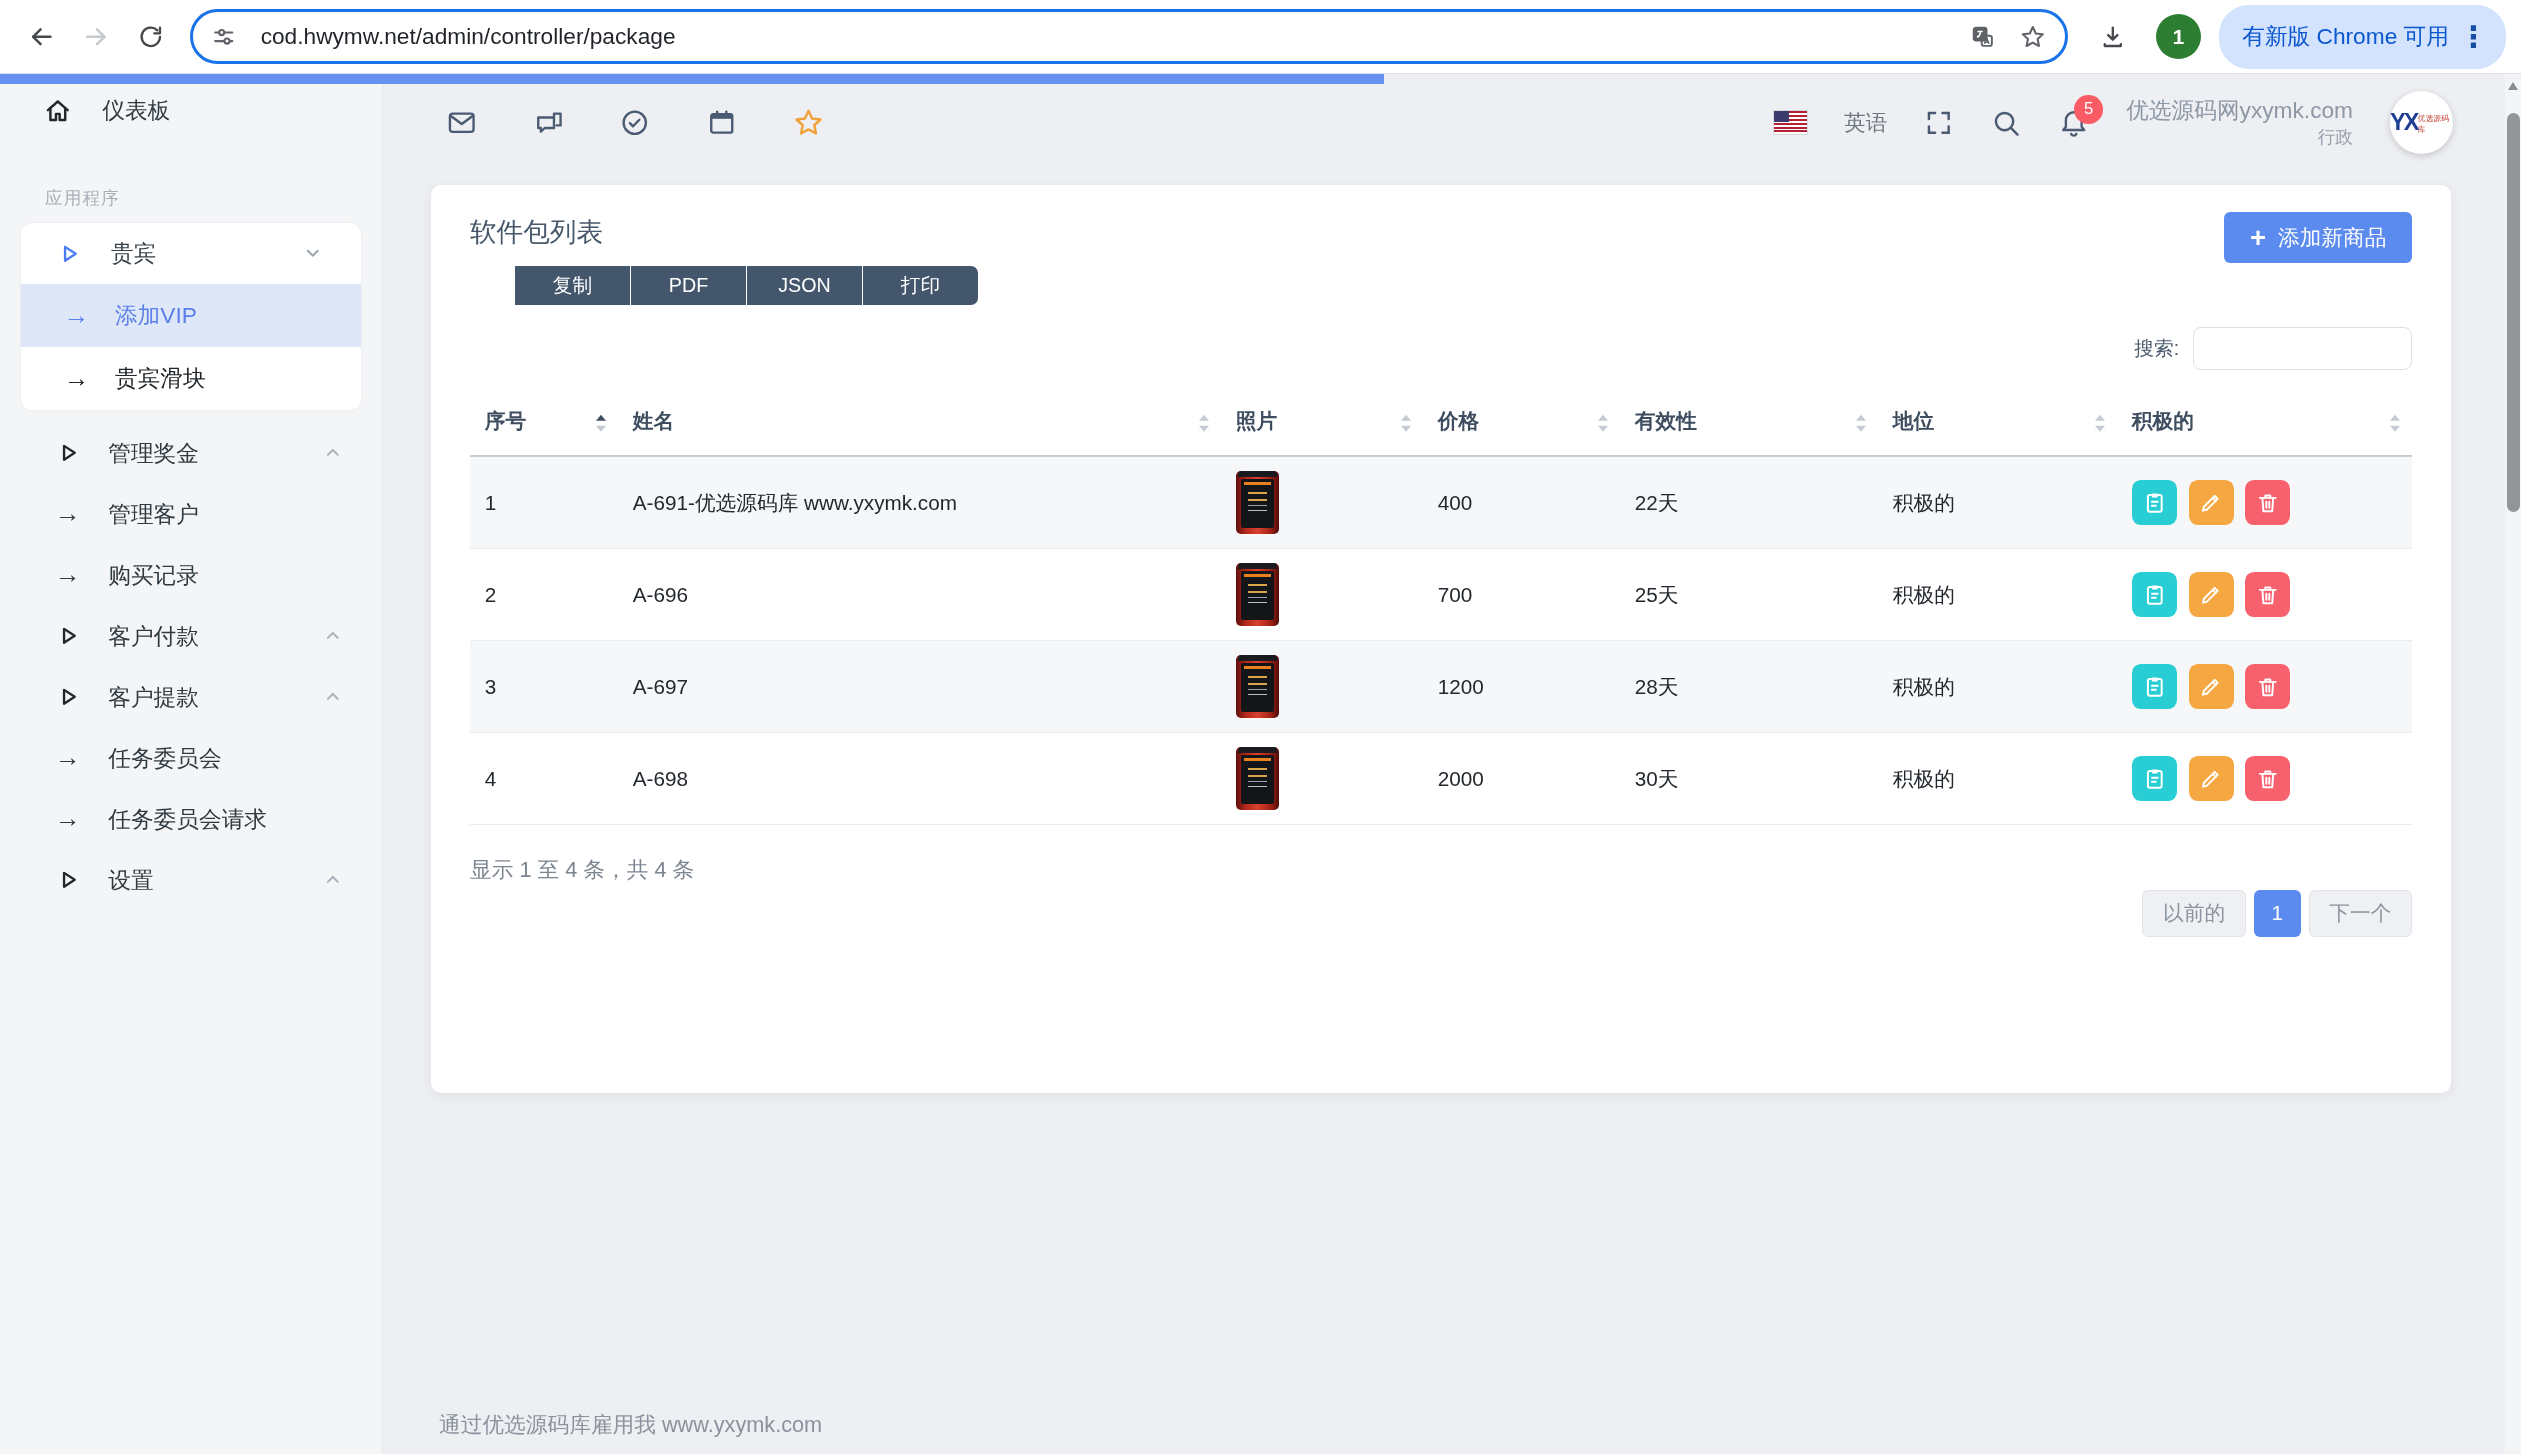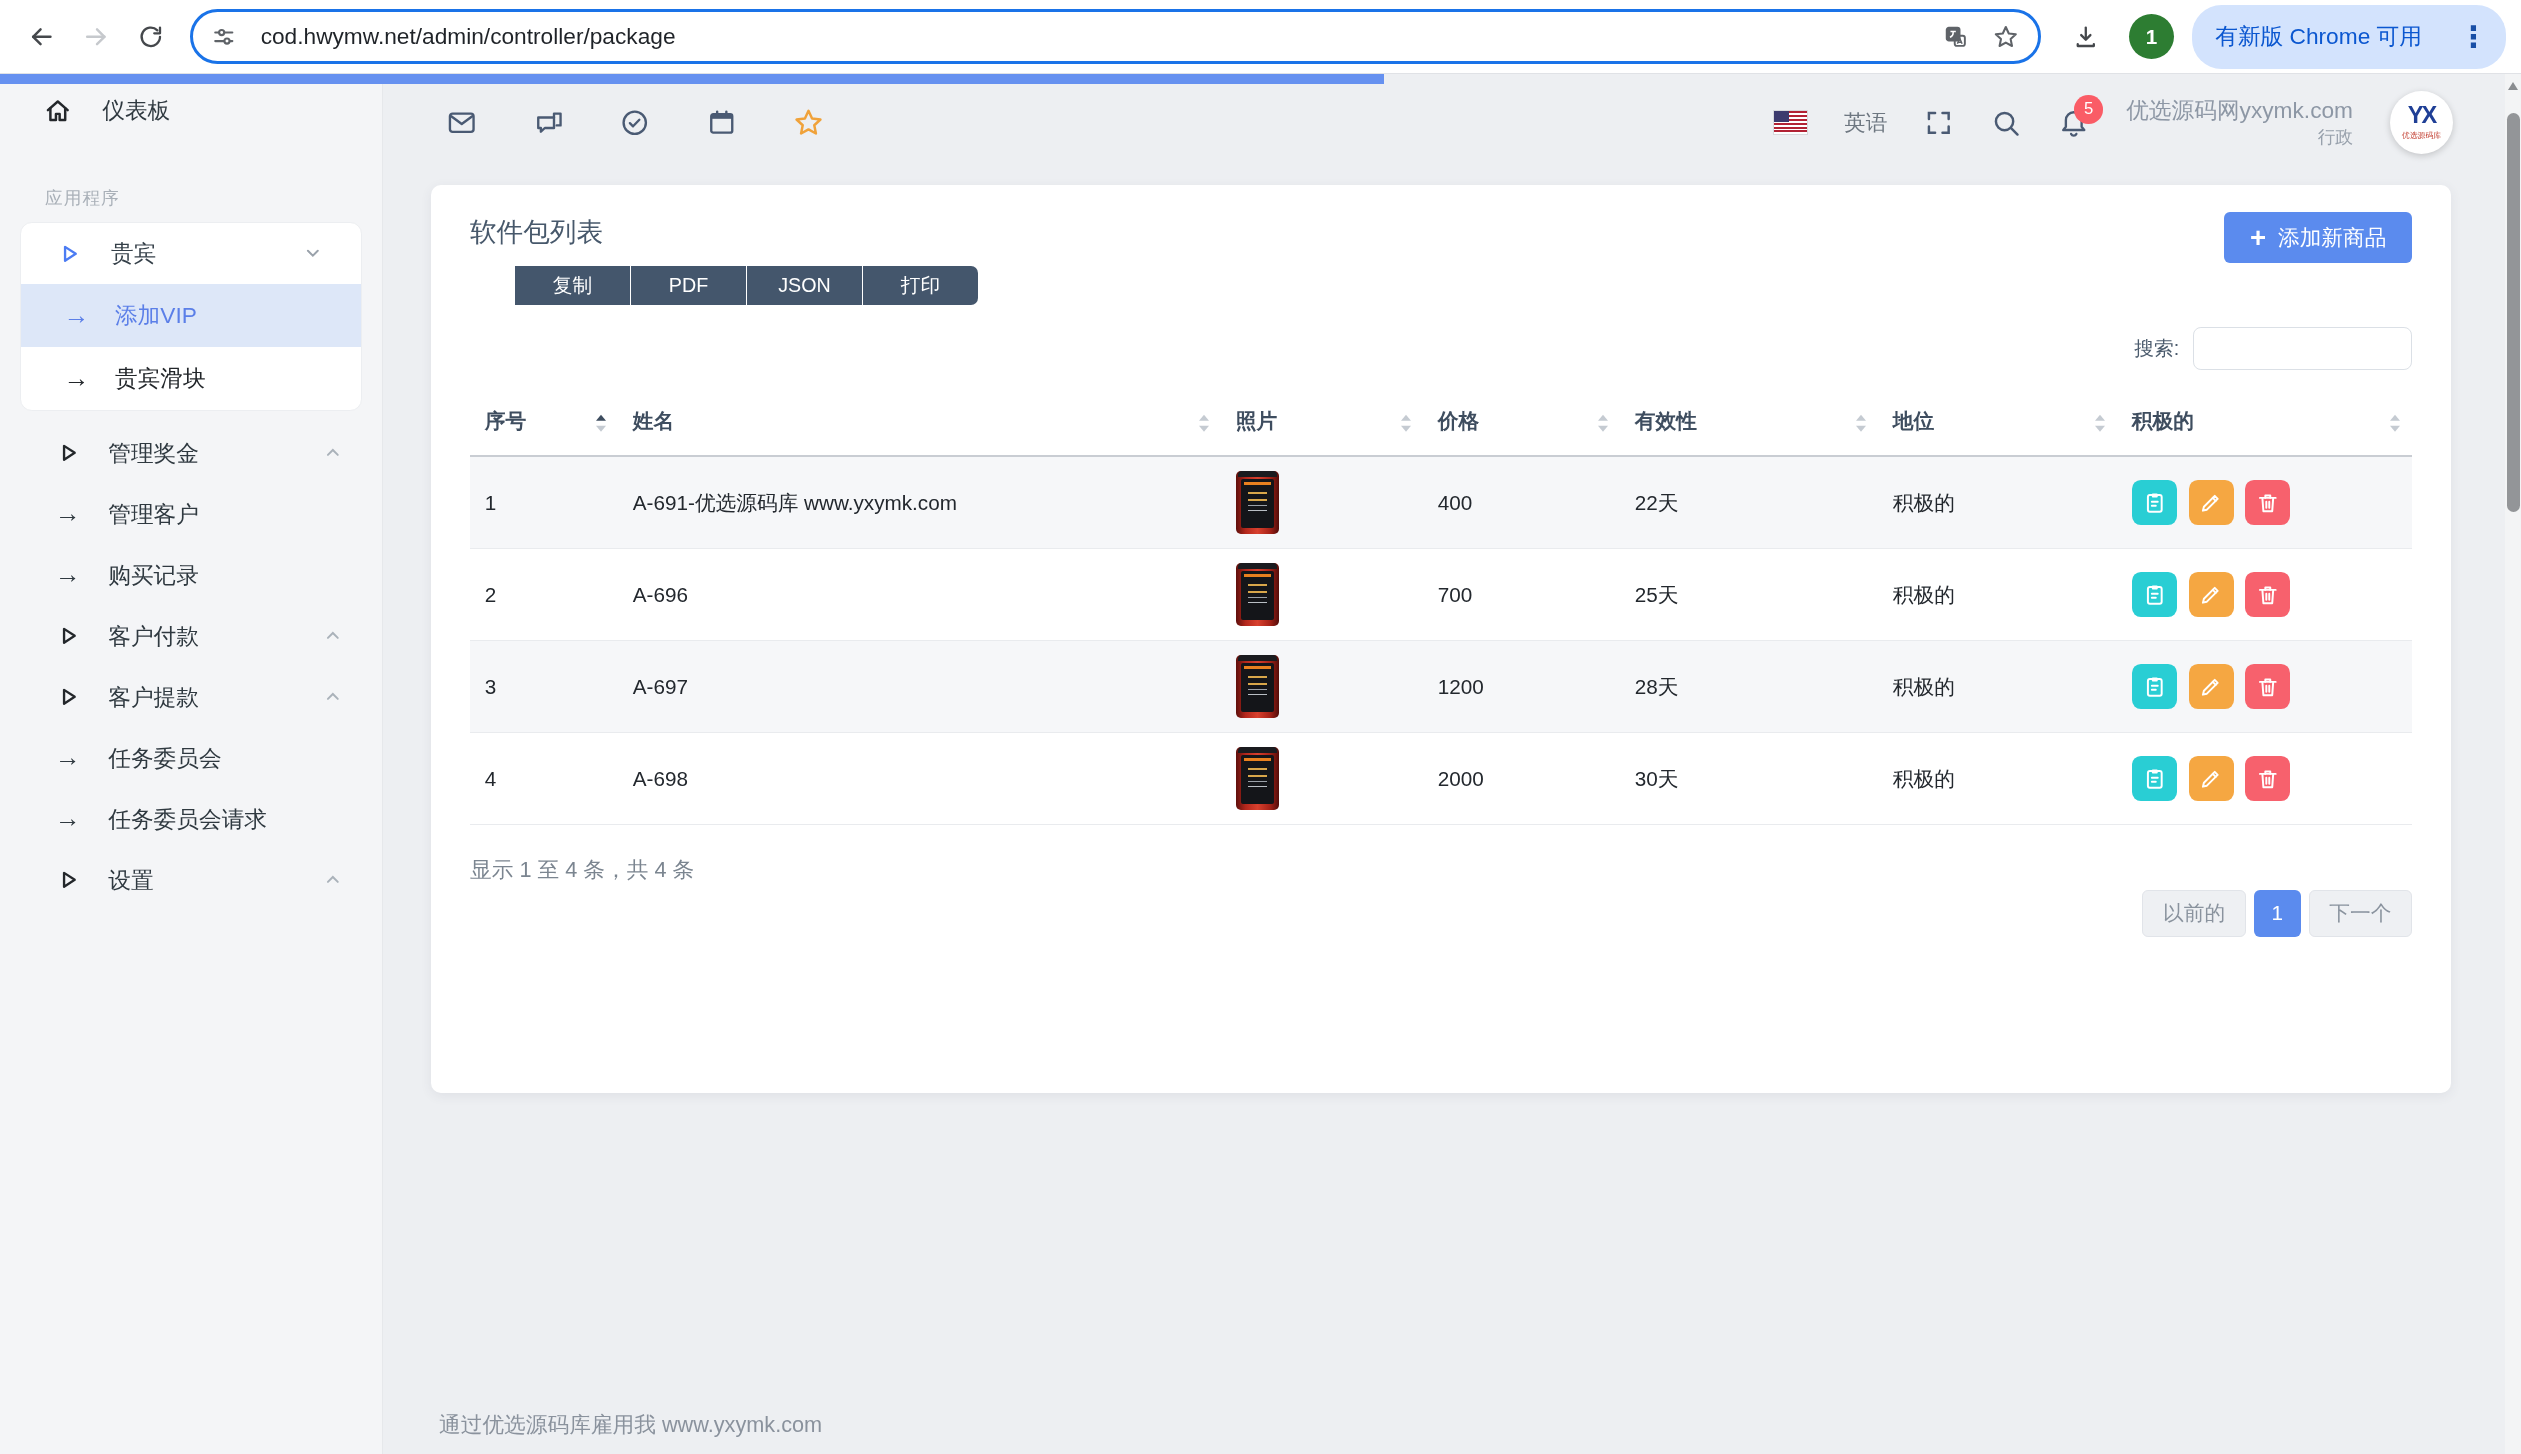--- a/index.html
+++ b/index.html
@@ -16,21 +16,21 @@
            color:#45484c;flex:none;}
   .nav-btn.disabled{color:#c6c9cd;}
   .url-pill{flex:1;height:55px;border:3px solid #1a73e8;border-radius:29.6px;margin:0 9.9px;
             display:flex;align-items:center;padding:0 17.7px;box-sizing:border-box;gap:24px;background:#fff;min-width:0;}
   .url-text{font-size:22.7px;color:#1f2328;white-space:nowrap;overflow:hidden;flex:1;}
   .pill-icon{color:#5f6368;flex:none;}
   .chrome-right{display:flex;align-items:center;gap:17.7px;flex:none;margin-left:5.9px;}
   .profile-dot{width:45px;height:45px;border-radius:50%;background:#2d7d32;color:#fff;
                display:flex;align-items:center;justify-content:center;font-size:20.7px;font-weight:bold;}
   .update-chip{height:64px;background:#d3e3fd;color:#0b57d0;border-radius:29.6px;
-               display:flex;align-items:center;gap:29px;padding:0 9.9px 0 23.6px;font-size:22.7px;white-space:nowrap;}
+               display:flex;align-items:center;gap:2px;padding:0 9.9px 0 23.6px;font-size:22.7px;white-space:nowrap;}
   .chip-dots{font-size:29.6px;color:#174ea6;font-weight:bold;line-height:1;padding:0 7.9px;}
 
   
   .progress{position:absolute;top:74px;left:0;width:1384px;height:9.9px;background:#6691f0;z-index:15;}
 
   
   .app{position:absolute;top:74px;left:0;right:0;bottom:0;display:flex;}
 
   
   .sidebar{width:383px;flex:none;background:#f4f5f7;border-right:1px solid #e6e8eb;box-sizing:border-box;}
@@ -61,21 +61,21 @@
         background:repeating-linear-gradient(#b22234 0 2px,#fff 2px 3.9px);outline:1px solid #d7d9dc;}
   .flag:before{content:'';position:absolute;top:0;left:0;width:14.8px;height:10.8px;background:#3c3b6e;}
   .lang{font-size:21.7px;color:#6e7781;}
   .bell-wrap{position:relative;flex:none;}
   .badge{position:absolute;top:-11.8px;right:-13.8px;min-width:28.6px;height:28.6px;border-radius:50%;
          background:#fa5c66;color:#fff;font-size:16.7px;display:flex;align-items:center;justify-content:center;}
   .user-block{text-align:right;line-height:1.3;}
   .user-name{font-size:22.7px;color:#8d97a5;}
   .user-role{font-size:17.7px;color:#98a1ac;}
   .avatar{width:63px;height:63px;border-radius:50%;background:#fff;box-shadow:0 2px 7.9px rgba(0,0,0,.18);
-          display:flex;flex-direction:column;align-items:center;justify-content:center;flex:none;}
+          display:flex;flex-direction:row;align-items:center;justify-content:center;flex:none;}
   .avatar .mono{font-size:23.6px;font-weight:bold;color:#1f3f96;letter-spacing:-2px;line-height:1;}
   .avatar .sub{font-size:7.9px;color:#c0392b;margin-top:2px;}
 
   
   .card{margin:13.8px 71px 0 48px;height:908px;background:#fff;border-radius:9.9px;
         box-shadow:0 3px 11.8px rgba(60,70,90,.08);padding:29.6px 39px 35px;box-sizing:border-box;position:relative;}
   .card-title{font-size:26.6px;color:#47586b;}
   .add-btn{position:absolute;top:27.6px;right:39px;height:51px;padding:0 25.6px;border-radius:5.9px;
            background:#5b8bee;color:#fff;font-size:21.7px;display:flex;align-items:center;gap:11.8px;}
   .add-plus{font-size:27.6px;font-weight:bold;line-height:1;}

